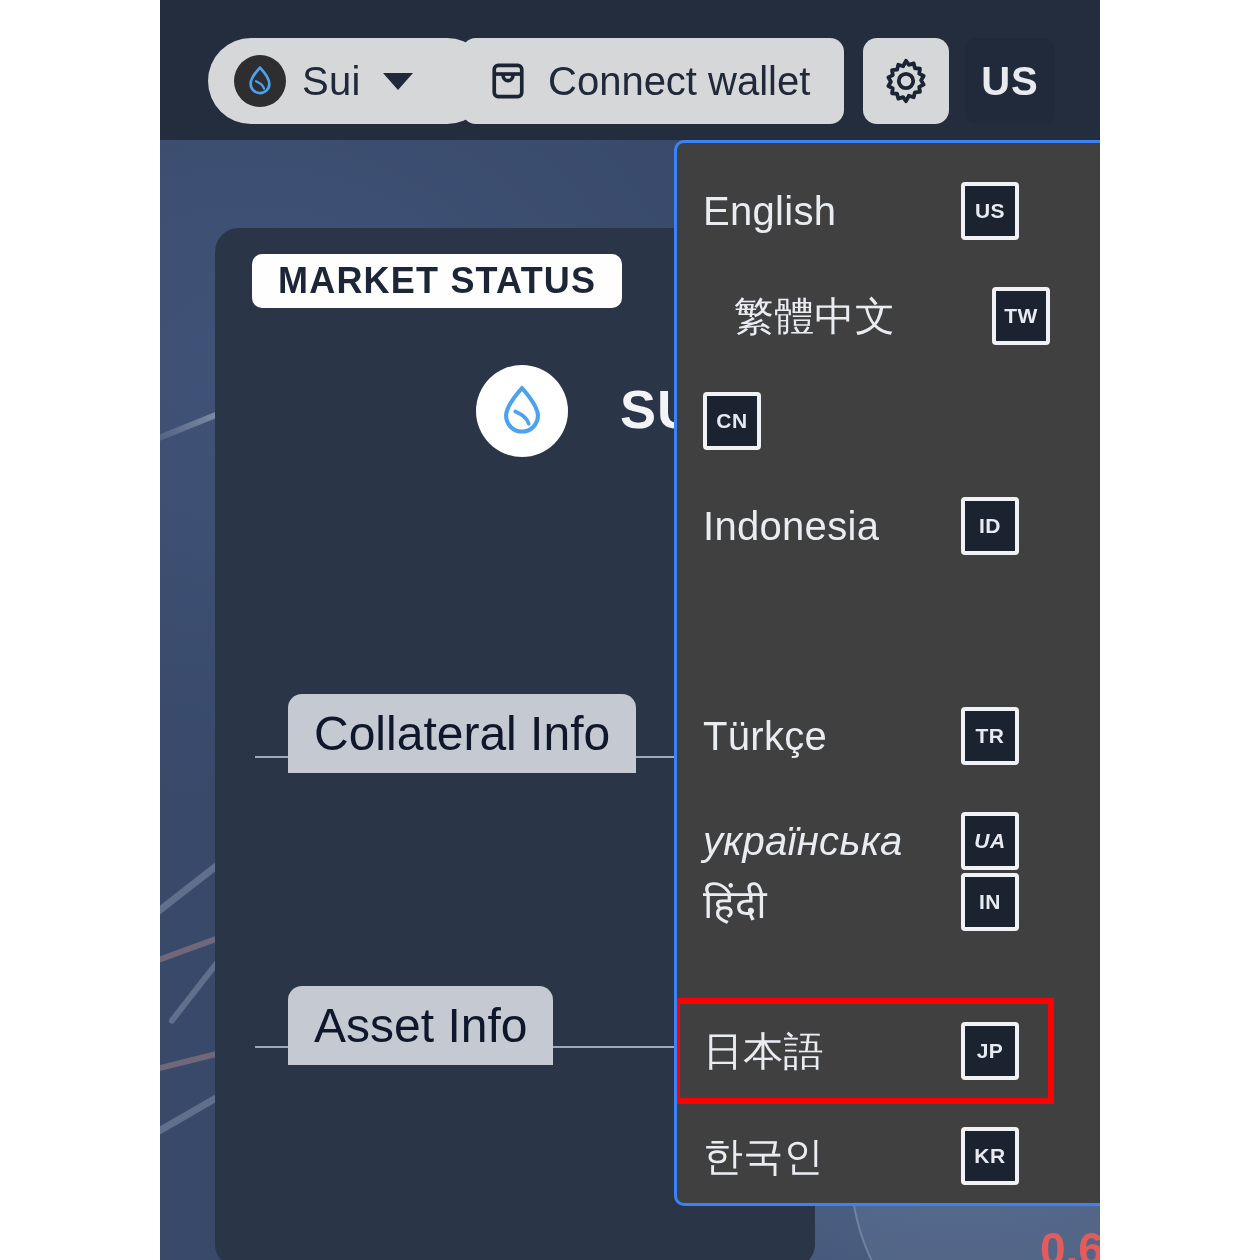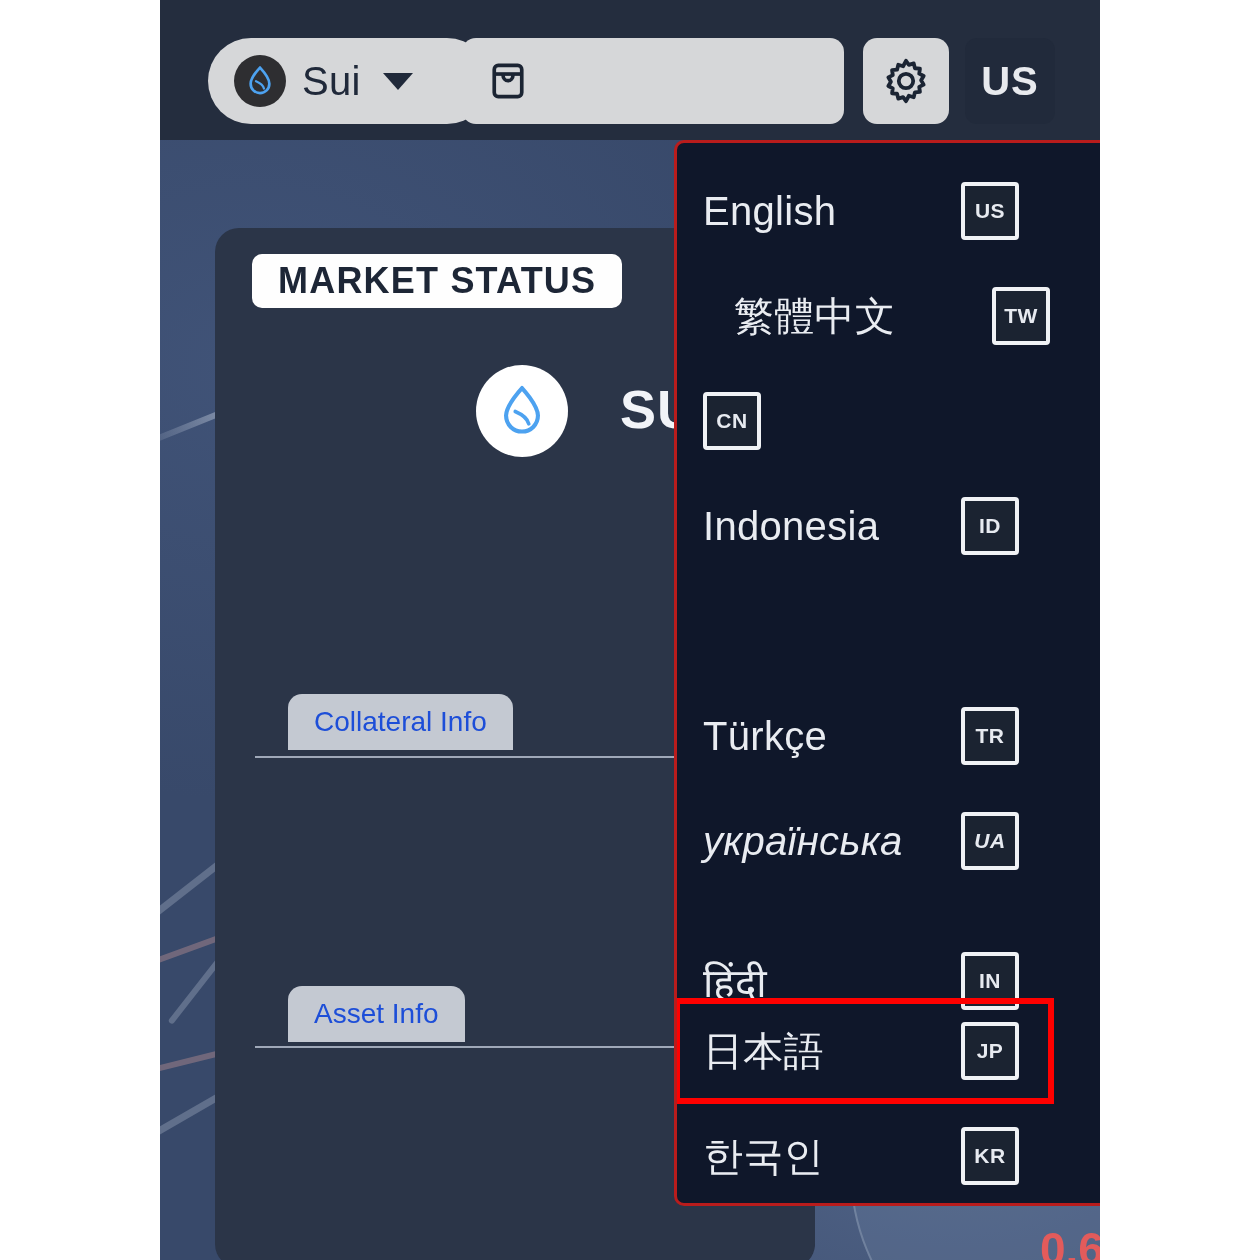--- a/index.html
+++ b/index.html
@@ -109,43 +109,43 @@
     font-size:54px; font-weight:700; color:#f2f4f8; letter-spacing:1px;
     z-index:11; white-space:nowrap;
   }
   .row-label{
     position:absolute; color:#c9cfdb; font-size:38px; font-weight:400; white-space:nowrap;
   }
 
   
   #collateral-panel{ top:658px; height:290px; }
   .tab-chip{
-    position:absolute; background:#c4c9d2; color:#1d4ed8;
-    font-size:28px; padding:12px 26px;
+    position:absolute; background:#c4c9d2; color:#0f172a;
+    font-size:48px; padding:12px 26px;
     border-top-left-radius:14px; border-top-right-radius:14px;
     z-index:13; white-space:nowrap;
   }
   .panel-divider{
     position:absolute; height:2px; background:#9fa8b8; z-index:12;
   }
 
   
   #assetinfo-panel{ top:948px; height:312px; }
 
   #apy-value{
     position:absolute; left:880px; top:1222px;
     font-size:46px; font-weight:700; color:#e35b5b; white-space:nowrap; z-index:11;
   }
 
   
   #lang-menu{
     position:absolute; left:514px; top:140px;
     width:444px; height:1066px;
-    background:#0f172a;
-    border:3px solid #b91c1c;
+    background:#404040;
+    border:3px solid #3b82f6;
     border-radius:10px;
     z-index:60;
     overflow:hidden;
   }
   .lang-item{
     position:absolute; left:0; width:374px; height:100px;
     display:flex; align-items:center;
     padding:0 32px 0 26px;
   }
   .lang-label{
@@ -229,20 +229,21 @@
     </div>
 
     <div id="wallet-btn" class="tb-btn">
       <span style="flex:none;display:flex;">
         <svg width="44" height="44" viewBox="0 0 24 24" aria-hidden="true">
           <rect x="4.5" y="3.5" width="15" height="17" rx="2.2" fill="none" stroke="#1b2433" stroke-width="2"></rect>
           <path d="M4.5 8.2h15" stroke="#1b2433" stroke-width="2"></path>
           <path d="M9.3 8.8c0 1.7 1.2 3 2.7 3s2.7-1.3 2.7-3" fill="none" stroke="#1b2433" stroke-width="2" stroke-linecap="round"></path>
         </svg>
       </span>
+      <span id="wallet-label">Connect wallet</span>
     </div>
 
     <div id="settings-btn" class="tb-btn">
       <span style="display:flex;">
         <svg width="48" height="48" viewBox="0 0 24 24" aria-hidden="true">
           <path d="M12 8.4a3.6 3.6 0 1 0 0 7.2 3.6 3.6 0 0 0 0-7.2z" fill="none" stroke="#1b2433" stroke-width="1.9"></path>
           <path d="M12 1.9l1.45 2.02 2.4-.72.62 2.43 2.5.23-.36 2.47 2.22 1.17-1.28 2.15 1.28 2.15-2.22 1.17.36 2.47-2.5.23-.62 2.43-2.4-.72L12 22.1l-1.45-2.02-2.4.72-.62-2.43-2.5-.23.36-2.47L3.17 14.5l1.28-2.15-1.28-2.15 2.22-1.17-.36-2.47 2.5-.23.62-2.43 2.4.72L12 1.9z" fill="none" stroke="#1b2433" stroke-width="1.9" stroke-linejoin="round"></path>
         </svg>
       </span>
     </div>
@@ -267,21 +268,21 @@
         <span class="flag-box">ID</span>
       </div>
       <div class="lang-item" style="top: 543px;">
         <span class="lang-label">Türkçe</span>
         <span class="flag-box">TR</span>
       </div>
       <div class="lang-item" style="top: 648px; font-style: italic;">
         <span class="lang-label">українська</span>
         <span class="flag-box">UA</span>
       </div>
-      <div class="lang-item" style="top: 788px;">
+      <div class="lang-item" style="top: 709px;">
         <span class="lang-label">हिंदी</span>
         <span class="flag-box">IN</span>
       </div>
       <div class="lang-item highlight" style="top: 858px; outline-color: rgb(255, 0, 0);">
         <span class="lang-label">日本語</span>
         <span class="flag-box">JP</span>
       </div>
       <div class="lang-item" style="top: 963px;">
         <span class="lang-label">한국인</span>
         <span class="flag-box">KR</span>

